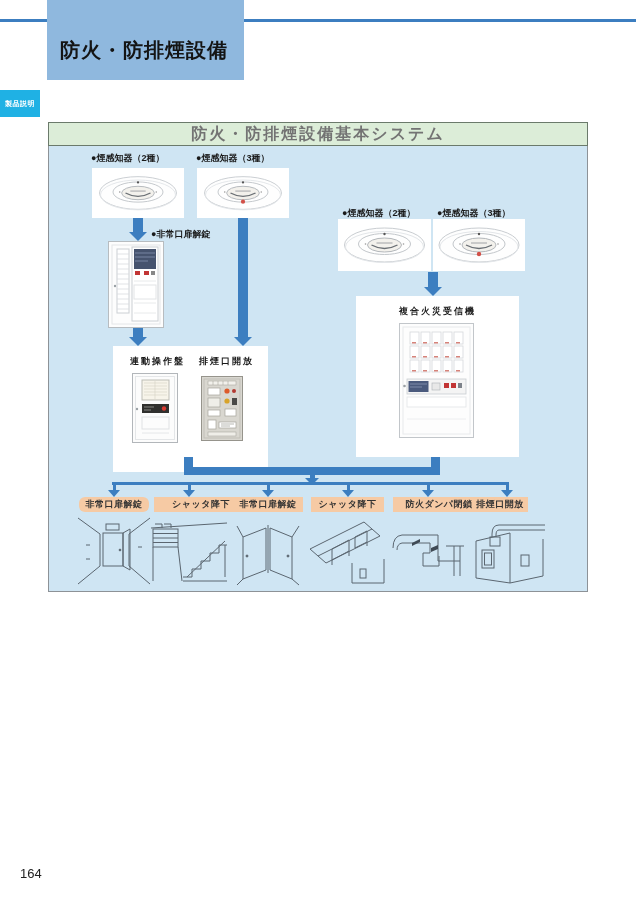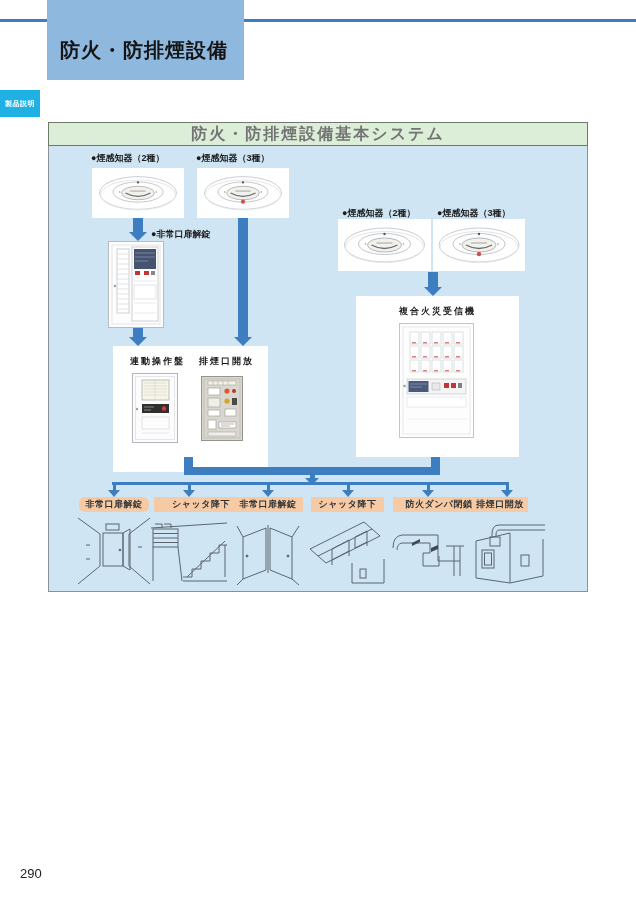--- a/index.html
+++ b/index.html
@@ -354,14 +354,14 @@
         <path d="M34 10 q-7 0 -7 9 v3 M34 15 q-3 0 -3 5 v2"></path>
         <rect x="25" y="22" width="10" height="9"></rect>
         <path d="M45 18 V68 M11 26 L45 18 M11 26 V63 L45 68 M45 68 L78 61 M78 24 V61"></path>
         <rect x="17" y="35" width="12" height="18"></rect>
         <rect x="19.5" y="38" width="7" height="12"></rect>
         <rect x="56" y="40" width="8" height="11"></rect>
       </g>
     </svg>
   </div>
 
-  <div class="page-number">290</div>
+  <div class="page-number">164</div>
 </div>
 
 </body></html>

